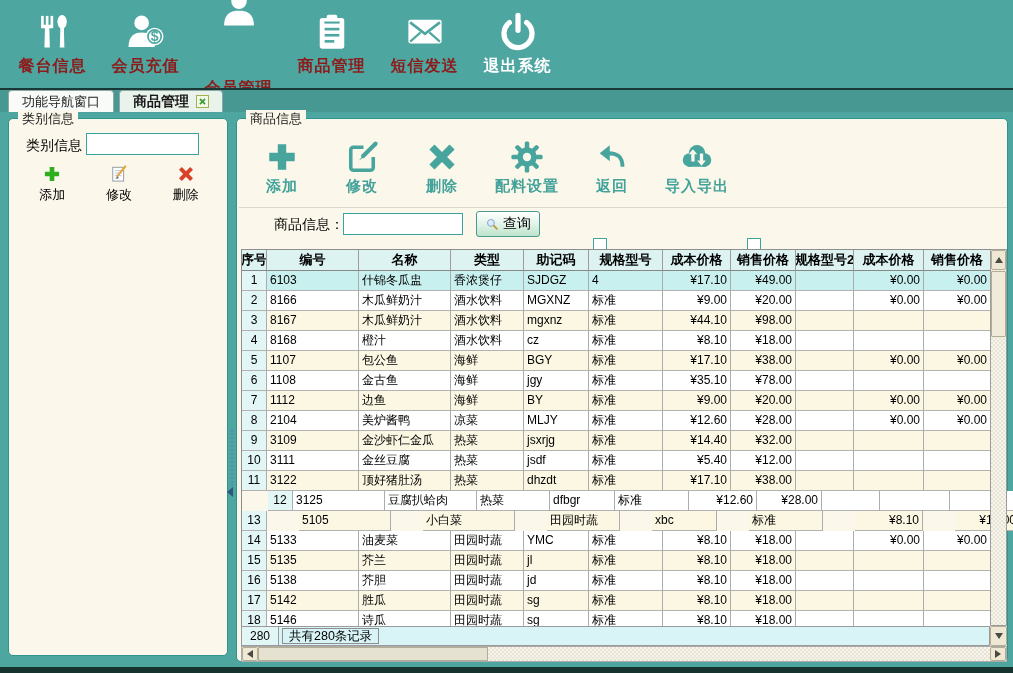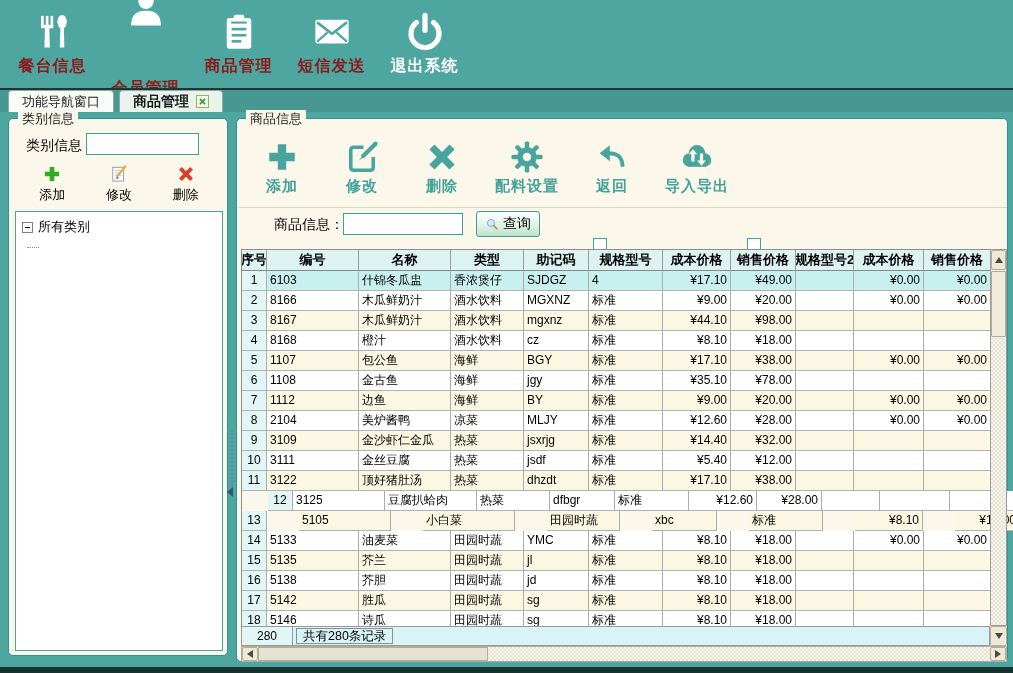--- a/index.html
+++ b/index.html
@@ -86,21 +86,21 @@
   .sb-btn { background:#EFE8D4; border:1px solid #B5AD93; border-radius:2px; display:flex; align-items:center; justify-content:center; cursor:pointer; }
   .vup { position:absolute; left:0; top:0; width:15px; height:20px; }
   .vthumb { position:absolute; left:0; top:21px; width:15px; height:66px; background:#F0EAD8; border:1px solid #B5AD93; border-radius:1px; cursor:pointer; }
   .vdown { position:absolute; left:753px; top:507px; width:17px; height:20px; }
   .tri-up { width:0; height:0; border-left:4px solid transparent; border-right:4px solid transparent; border-bottom:6px solid #4A4A42; }
   .tri-down { width:0; height:0; border-left:4px solid transparent; border-right:4px solid transparent; border-top:6px solid #4A4A42; }
   .tri-left { width:0; height:0; border-top:4px solid transparent; border-bottom:4px solid transparent; border-right:6px solid #4A4A42; }
   .tri-right { width:0; height:0; border-top:4px solid transparent; border-bottom:4px solid transparent; border-left:6px solid #4A4A42; }
 
   .statusrow { position:absolute; left:4px; top:507px; width:749px; height:20px; background:#D9F4F6; border:1px solid #9A9A9A; display:flex; align-items:stretch; }
-  .scount { width:51px; background:#E1F6F5; border-right:1px solid #9A9A9A; text-align:center; font-size:12px; line-height:18px; flex:none; }
+  .scount { width:37px; background:#E1F6F5; border-right:1px solid #9A9A9A; text-align:center; font-size:12px; line-height:18px; flex:none; }
   .sbox { margin:1px 0 1px 3px; border:1px solid #8E8E8E; padding:0 6px; font-size:12.5px; line-height:15px; background:#D9F4F6; white-space:nowrap; }
 
   .hscroll { position:absolute; left:4px; top:527px; width:766px; height:16px; border:1px solid #ABABAB; }
   .hleft { position:absolute; left:0; top:0; width:16px; height:14px; }
   .hright { position:absolute; right:0; top:0; width:16px; height:14px; }
   .hthumb { position:absolute; left:16px; top:0; width:230px; height:14px; background:#E6E2D2; border:1px solid #B5AD93; cursor:pointer; }
 </style>
 </head>
 <body>
 
@@ -224,20 +224,28 @@
       <span class="tb-ic">
         <svg class="ic">
           <use href="#utensils-icon"></use>
         </svg>
       </span>
       <span class="tb-label" style="color: rgb(140, 27, 27);">餐台信息</span>
     </div>
     <div class="tb-item">
       <span class="tb-ic">
         <svg class="ic">
+          <use href="#member-recharge-icon"></use>
+        </svg>
+      </span>
+      <span class="tb-label" style="color: rgb(140, 27, 27);">会员充值</span>
+    </div>
+    <div class="tb-item">
+      <span class="tb-ic">
+        <svg class="ic">
           <use href="#member-icon"></use>
         </svg>
       </span>
       <span class="tb-label" style="color: rgb(140, 27, 27); margin-top: 44px;">会员管理</span>
     </div>
     <div class="tb-item">
       <span class="tb-ic">
         <svg class="ic">
           <use href="#clipboard-icon"></use>
         </svg>
@@ -304,41 +312,20 @@
       </div>
       <div class="mini-btn">
         <span class="mini-ic" style="color: rgb(216, 64, 42);">
           <svg class="ic">
             <use href="#x-icon"></use>
           </svg>
         </span>
         <span class="mini-label">删除</span>
       </div>
     </div>
-  <div class="treebox">
-    <div class="tree-root">
-      <span class="expander"></span>
-      <span>所有类别</span>
-    </div>
-    <div class="tree-children">
-
-    <div class="tree-item"></div>
-        <div class="tree-item"></div>
-        <div class="tree-item"></div>
-        <div class="tree-item"></div>
-        <div class="tree-item"></div>
-        <div class="tree-item"></div>
-        <div class="tree-item"></div>
-        <div class="tree-item"></div>
-        <div class="tree-item"></div>
-        <div class="tree-item"></div>
-        <div class="tree-item"></div>
-        <div class="tree-item"></div>
-      </div>
-  </div>
 </div>
 
 <div class="split-dots"></div>
 <div class="split-arrow"></div>
 
 <div class="gbox rpanel">
   <span class="legend">商品信息</span>
 
   <div class="ptoolbar">
 

